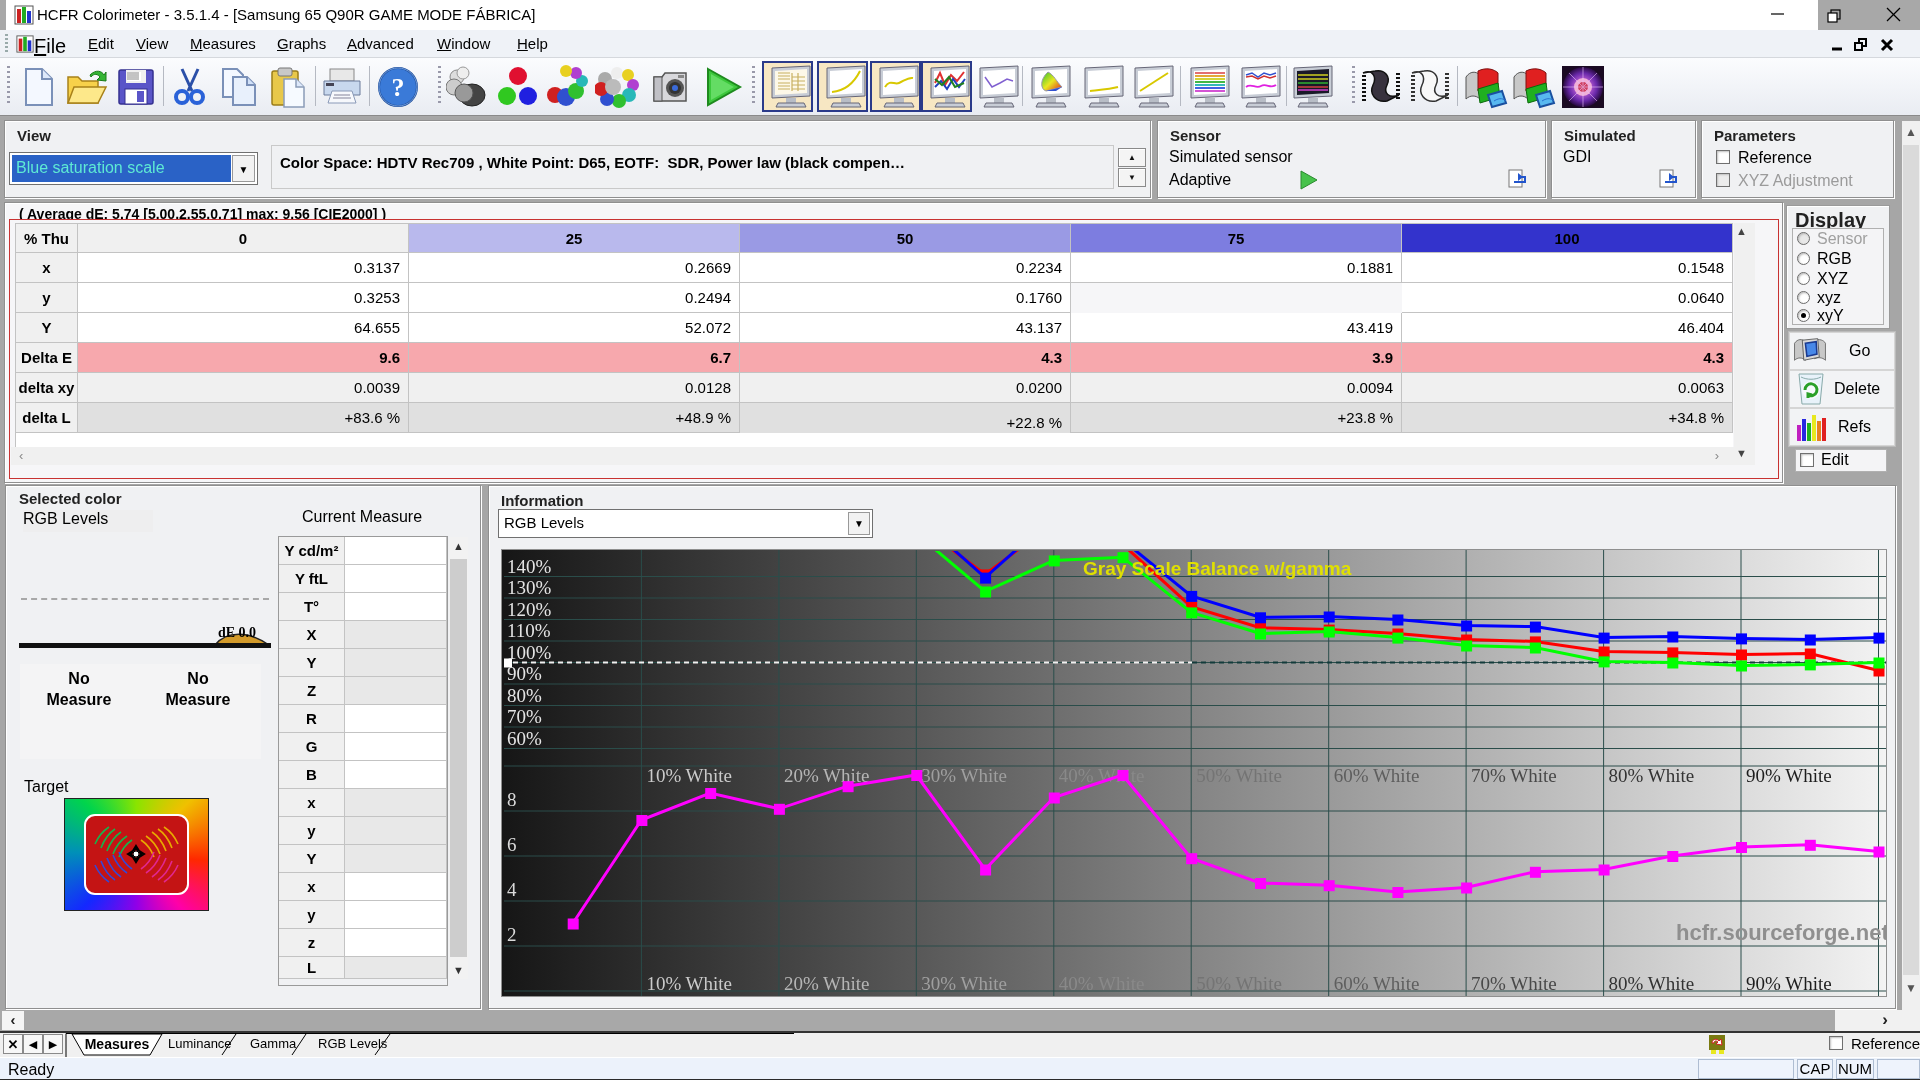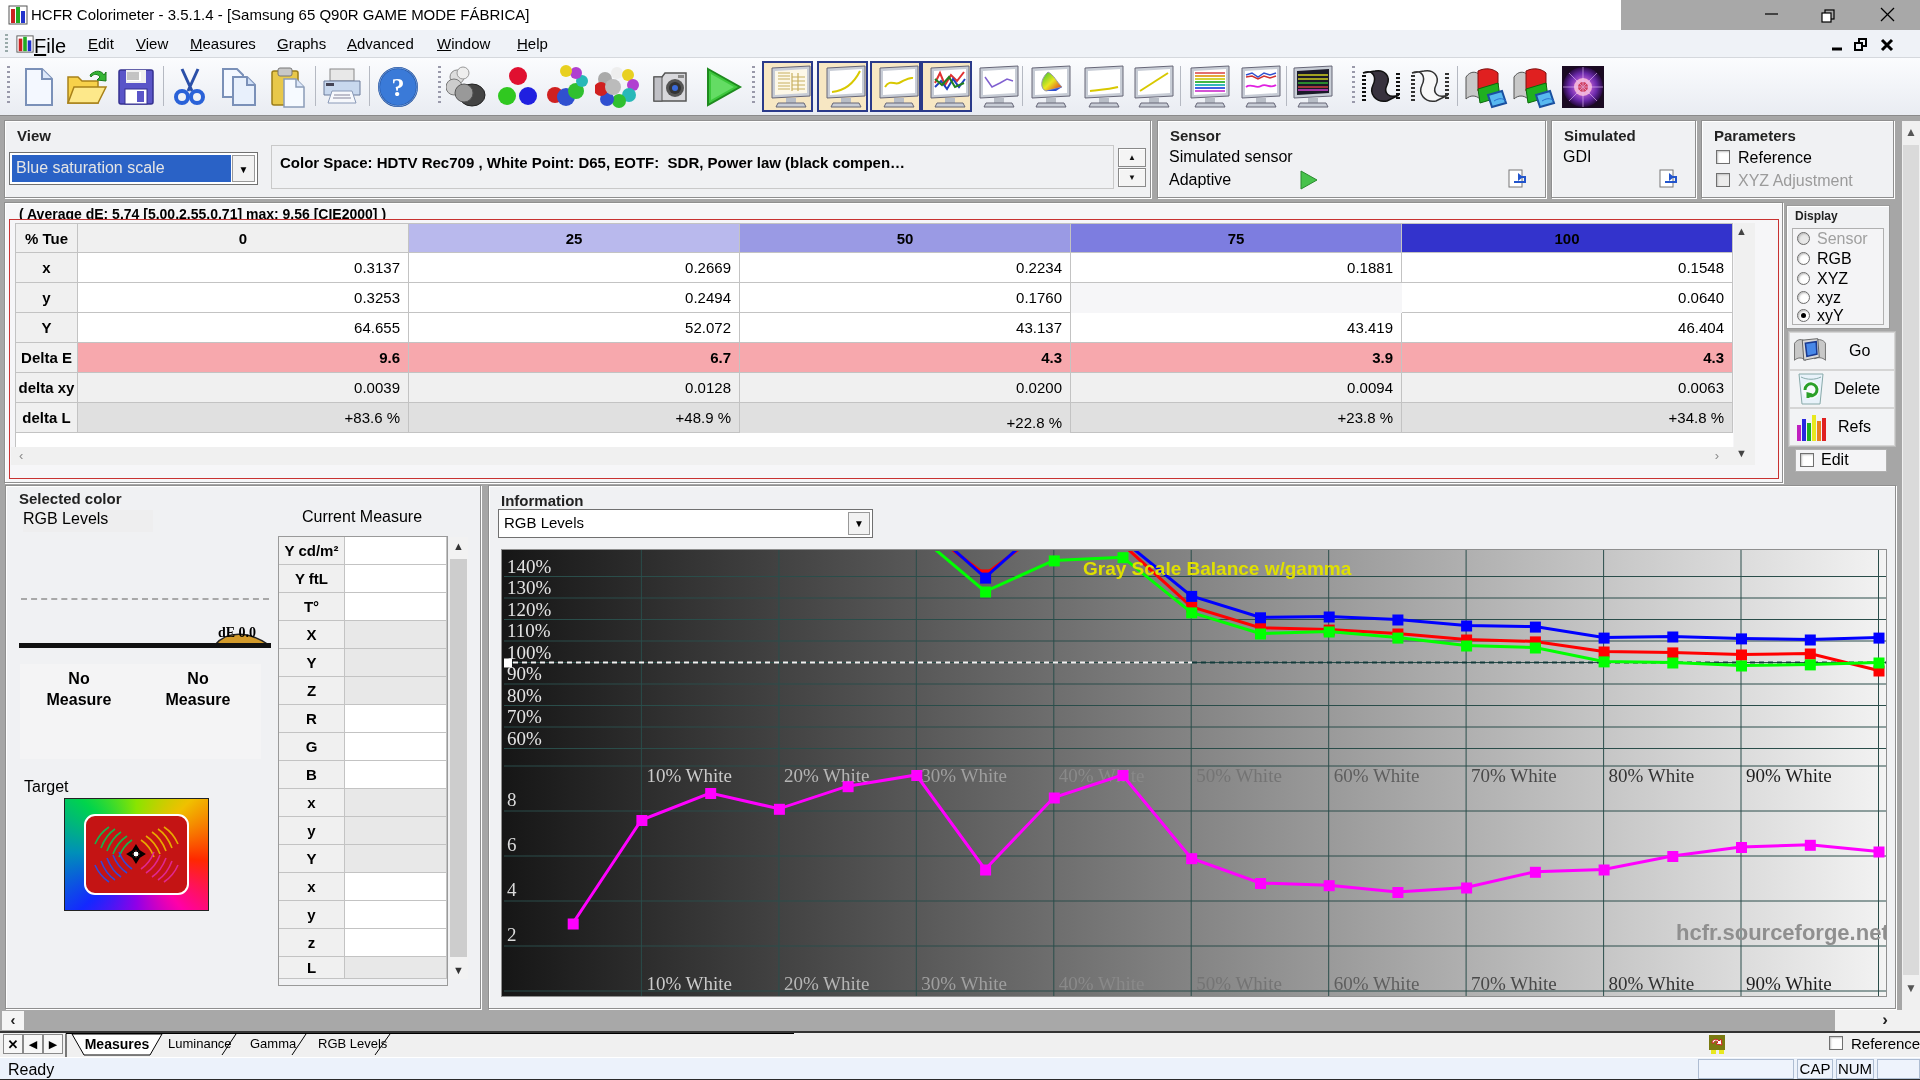--- a/index.html
+++ b/index.html
@@ -13,21 +13,21 @@
 .vr { justify-content:flex-end; padding-right:8px; }
 .hc { justify-content:center; font-weight:bold; }
 .radio { position:absolute; width:13px; height:13px; border-radius:50%; background:#fff; border:1px solid #6b6b6b; box-shadow:inset 1px 1px 2px #b9b9b9; }
 .chk { position:absolute; width:14px; height:14px; background:#fff; border:1px solid #707070; box-shadow:inset 1px 1px 2px #c0c0c0; }
 .tbtn { position:absolute; top:7px; width:44px; height:44px; }
 .mon { position:absolute; top:7px; width:50px; height:44px; }
 </style>
 </head>
 <body>
 
-<div class="abs" style="left:0;top:0;width:1621px;height:30px;background:#ffffff;">
+<div class="abs" style="left:6px;top:0;width:1812px;height:30px;background:#ffffff;">
   <svg class="abs" style="left:8px;top:5px;" width="20" height="20" viewBox="0 0 20 20">
     <rect x="1" y="1" width="18" height="18" fill="#fff" stroke="#555" stroke-width="1"></rect>
     <rect x="3" y="4" width="4" height="14" fill="#cc2222"></rect>
     <rect x="8" y="2" width="4" height="16" fill="#22aa22"></rect>
     <rect x="13" y="6" width="4" height="12" fill="#2233cc"></rect>
   </svg>
   <div class="abs" style="left:31px;top:6px;font-size:15px;">HCFR Colorimeter - 3.5.1.4 - [Samsung 65 Q90R GAME MODE FÁBRICA]</div>
   <svg class="abs" style="left:1755px;top:0;" width="160" height="30" viewBox="0 0 160 30">
     <line x1="10" y1="14" x2="23" y2="14" stroke="#000" stroke-width="1.2"></line>
     <rect x="70" y="10" width="9" height="9" fill="none" stroke="#000" stroke-width="1.2"></rect>
@@ -325,21 +325,21 @@
 <div class="abs" style="left:1902px;top:121px;width:18px;height:889px;background:#f0f0f0;">
   <div class="abs" style="left:0;top:2px;width:18px;height:19px;color:#555;font-size:12px;text-align:center;line-height:19px;">▲</div>
   <div class="abs" style="left:0;top:858px;width:18px;height:19px;color:#555;font-size:12px;text-align:center;line-height:19px;">▼</div>
   <div class="abs" style="left:1px;top:24px;width:16px;height:830px;background:#dadada;"></div>
 </div>
 
 <div class="panel" style="left:4px;top:120px;width:1147px;height:78px;">
   <div class="cap" style="left:12px;top:6px;">View</div>
 
   <div class="abs" style="left:4px;top:31px;width:249px;height:33px;background:#fff;border:1px solid #707070;">
-    <div class="abs" style="left:2px;top:2px;right:26px;bottom:2px;background:#2a62c6;color:#e5e5e5;font-size:16px;padding:4px 0 0 4px;">Blue saturation scale</div>
+    <div class="abs" style="left:2px;top:2px;right:26px;bottom:2px;background:#2a62c6;color:#5eead4;font-size:16px;padding:4px 0 0 4px;">Blue saturation scale</div>
     <div class="abs" style="right:2px;top:2px;width:23px;bottom:2px;background:#f2f2f2;border:1px solid #999;color:#000;text-align:center;font-size:10px;line-height:27px;">▼</div>
   </div>
 
   <div class="abs" style="left:266px;top:24px;width:843px;height:44px;border:1px solid #c9c9c9;background:#f0f1f3;overflow:hidden;">
     <div class="abs b" style="left:8px;top:8px;width:900px;font-size:15px;white-space:nowrap;">Color Space: HDTV Rec709 , White Point: D65, EOTF:&nbsp; SDR, Power law (black compen…</div>
   </div>
 
   <div class="abs" style="left:1113px;top:27px;width:28px;height:19px;background:#f4f4f4;border:1px solid #8a8a8a;box-shadow:1px 1px 0 #fff inset;text-align:center;font-size:8px;line-height:18px;color:#111;">▲</div>
   <div class="abs" style="left:1113px;top:47px;width:28px;height:19px;background:#f4f4f4;border:1px solid #8a8a8a;box-shadow:1px 1px 0 #fff inset;text-align:center;font-size:8px;line-height:18px;color:#111;">▼</div>
 </div>
@@ -372,21 +372,21 @@
   <div class="cap" style="left:12px;top:6px;">Parameters</div>
   <div class="chk" style="left:14px;top:29px;"></div>
   <div class="abs" style="left:36px;top:28px;font-size:16px;">Reference</div>
   <div class="chk" style="left:14px;top:52px;background:#ececec;"></div>
   <div class="abs" style="left:36px;top:51px;font-size:16px;color:#9b9b9b;">XYZ Adjustment</div>
 </div>
 
 <div class="panel" id="tablepanel" style="left:4px;top:202px;width:1779px;height:281px;background:#f6f6f8;">
   <div class="abs b" style="left:14px;top:3px;font-size:14px;">( Average dE: 5.74 [5.00,2.55,0.71] max: 9.56 [CIE2000] )</div>
   <div class="abs" style="left:4px;top:16px;width:1770px;height:260px;border:1px solid #c83232;background:#f6f6f8;"></div>
-  <div class="cell hc" style="left:10px;top:20px;width:63px;height:30px;background:#f0f0f0;border-left:1px solid #c3c3c3;border-top:1px solid #c3c3c3;">% Tue</div>
+  <div class="cell hc" style="left:10px;top:20px;width:63px;height:30px;background:#f0f0f0;border-left:1px solid #c3c3c3;border-top:1px solid #c3c3c3;">% Thu</div>
   <div class="cell hc" style="left:73px;top:20px;width:331px;height:30px;background:#f0f0f0;border-top:1px solid #c3c3c3;">0</div>
   <div class="cell hc" style="left:404px;top:20px;width:331px;height:30px;background:#b9b9ed;border-top:1px solid #c3c3c3;">25</div>
   <div class="cell hc" style="left:735px;top:20px;width:331px;height:30px;background:#9a9ae4;border-top:1px solid #c3c3c3;">50</div>
   <div class="cell hc" style="left:1066px;top:20px;width:331px;height:30px;background:#7d7de0;border-top:1px solid #c3c3c3;">75</div>
   <div class="cell hc" style="left:1397px;top:20px;width:331px;height:30px;background:#3333cc;border-top:1px solid #c3c3c3;">100</div>
   <div class="cell hc" style="left:10px;top:50px;width:63px;height:30px;background:#f0f0f0;border-left:1px solid #c3c3c3;">x</div>
   <div class="cell vr" style="left:73px;top:50px;width:331px;height:30px;background:#ffffff;">0.3137</div>
   <div class="cell vr" style="left:404px;top:50px;width:331px;height:30px;background:#ffffff;">0.2669</div>
   <div class="cell vr" style="left:735px;top:50px;width:331px;height:30px;background:#ffffff;">0.2234</div>
   <div class="cell vr" style="left:1066px;top:50px;width:331px;height:30px;background:#ffffff;">0.1881</div>
@@ -426,21 +426,21 @@
       <span style="position:absolute;right:36px;top:1px;">›</span>
     </div>
   <div class="abs" style="left:1729px;top:20px;width:21px;height:238px;background:#f0f0f0;">
       <div class="abs" style="left:2px;top:2px;font-size:11px;color:#444;">▲</div>
       <div class="abs" style="left:2px;bottom:2px;font-size:11px;color:#444;">▼</div>
     </div>
 </div>
 
 <div class="abs" id="displaypanel" style="left:1786px;top:203px;width:110px;height:270px;">
   <div class="abs" style="left:0;top:2px;width:104px;height:124px;background:#f0f1f3;border:1px solid #9a9a9a;box-shadow:inset 1px 1px 0 #fff;"></div>
-  <div class="cap" style="left:9px;top:6px;font-size:12px;">Display</div>
+  <div class="cap" style="left:9px;top:6px;font-size:20px;">Display</div>
   <div class="abs" style="left:6px;top:25px;width:92px;height:97px;background:#f4f4f6;border:1px solid #b0b0b0;"></div>
   <div class="radio" style="left:11px;top:29px;background:#e8e8e8;"></div>
   <div class="abs" style="left:31px;top:27px;font-size:16px;color:#a0a0a0;">Sensor</div>
   <div class="radio" style="left:11px;top:49px;"></div>
   <div class="abs" style="left:31px;top:47px;font-size:16px;">RGB</div>
   <div class="radio" style="left:11px;top:69px;"></div>
   <div class="abs" style="left:31px;top:67px;font-size:16px;">XYZ</div>
   <div class="radio" style="left:11px;top:88px;"></div>
   <div class="abs" style="left:31px;top:86px;font-size:16px;">xyz</div>
   <div class="radio" style="left:11px;top:106px;">

